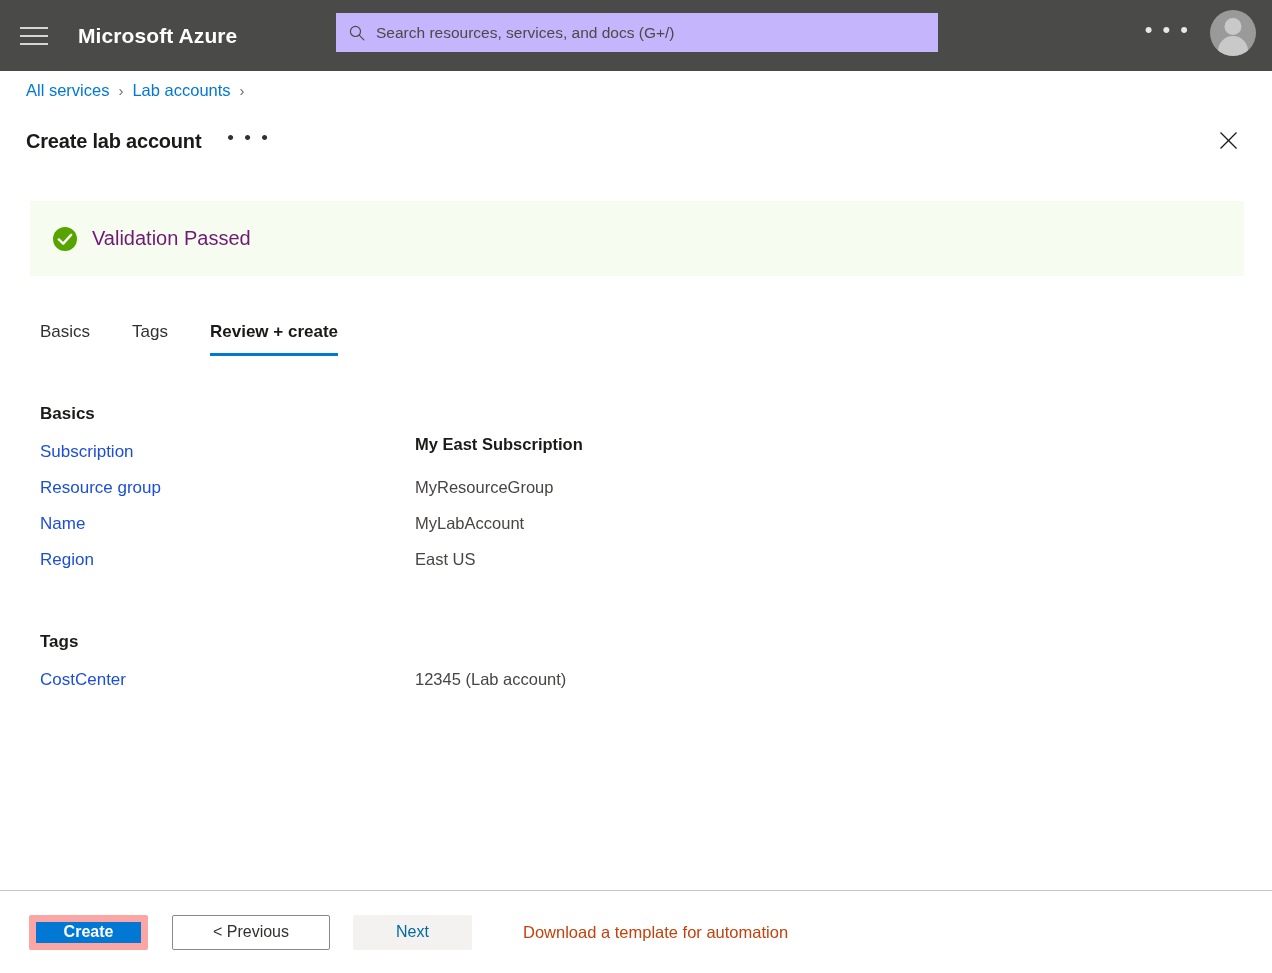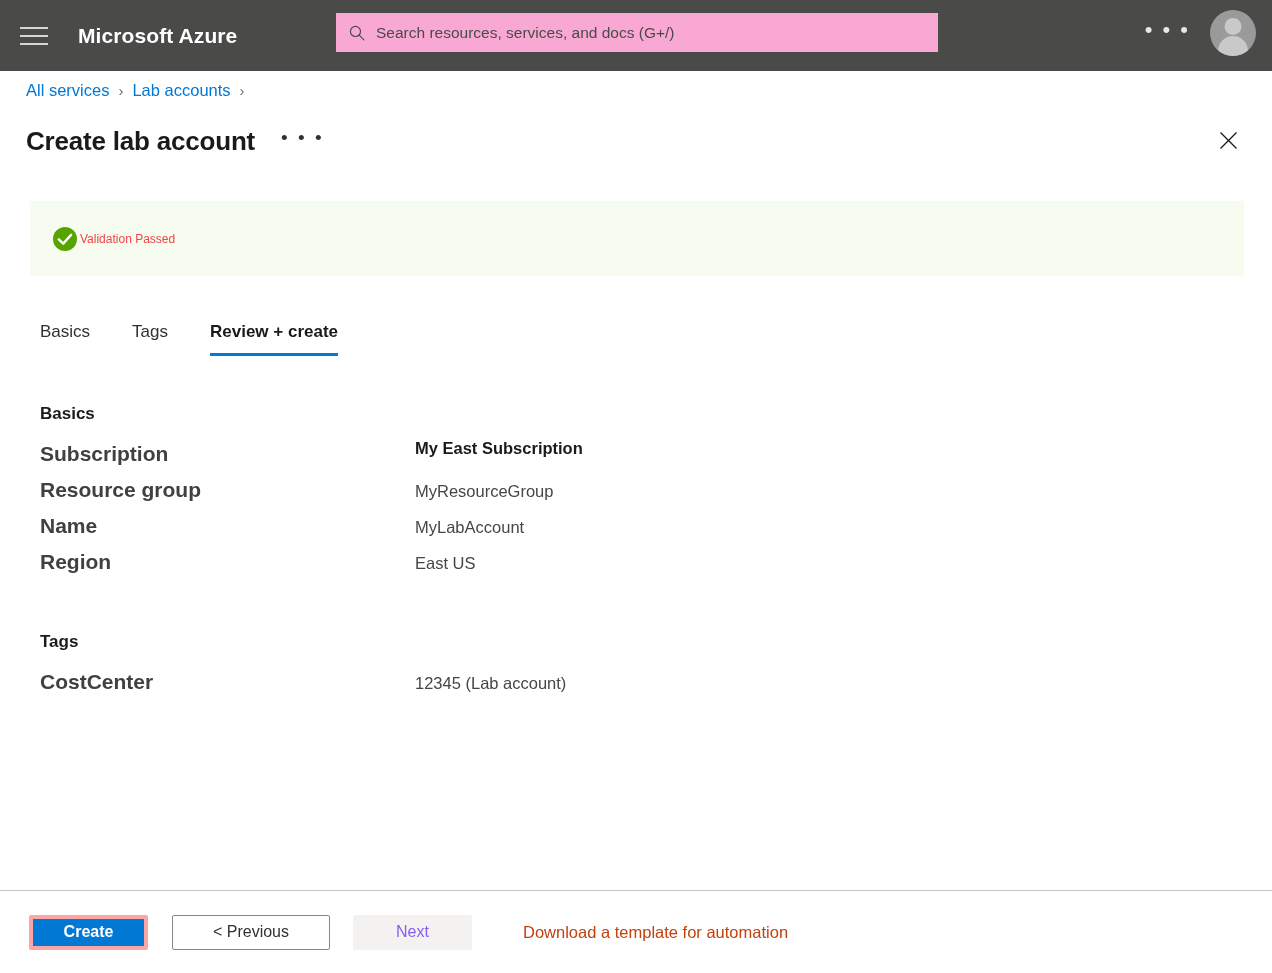--- a/index.html
+++ b/index.html
@@ -51,21 +51,21 @@
     white-space: nowrap;
     cursor: pointer;
   }
 
   .searchwrap {
     position: absolute;
     left: 336px;
     top: 13px;
     width: 602px;
     height: 39px;
-    background: #f9a8d4;
+    background: #c4b5fd;
     display: flex;
     align-items: center;
     padding: 0 12px;
   }
   .search-icon {
     width: 18px;
     height: 18px;
     margin-right: 10px;
     flex: 0 0 auto;
     display: block;
@@ -156,21 +156,21 @@
   .title-row {
     position: absolute;
     top: 118px;
     left: 26px;
     right: 26px;
     height: 46px;
     display: flex;
     align-items: center;
   }
   .page-title {
-    font-size: 26px;
+    font-size: 20px;
     font-weight: 600;
     color: #1b1a19;
     letter-spacing: -0.2px;
     white-space: nowrap;
   }
   .title-ellipsis {
     color: #323130;
     font-size: 19px;
     letter-spacing: 2.5px;
     margin-left: 26px;
@@ -198,23 +198,23 @@
     left: 30px;
     width: 1214px;
     height: 75px;
     background: #f6fcef;
     display: flex;
     align-items: center;
     padding-left: 22px;
   }
   .check-icon { width: 26px; height: 26px; flex: 0 0 auto; display: block; }
   .banner-text {
-    margin-left: 2px;
-    font-size: 12px;
-    color: #ef4444;
+    margin-left: 14px;
+    font-size: 20px;
+    color: #701a75;
   }
 
   
   .tabs {
     position: absolute;
     top: 320px;
     left: 40px;
     display: flex;
     align-items: flex-end;
     height: 36px;
@@ -252,23 +252,22 @@
     margin-bottom: 18px;
   }
   .kv-row {
     display: flex;
     align-items: baseline;
     height: 36px;
   }
   .kv-label {
     width: 375px;
     flex: 0 0 375px;
-    font-size: 21px;
-    color: #404040;
-    font-weight: bold;
+    font-size: 17px;
+    color: #1d4ed8;
   }
   .kv-value {
     font-size: 16.5px;
     color: #484644;
   }
   .kv-value.emphasis {
     color: #1b1a19;
     font-weight: 600;
     position: relative;
     top: -7px;
@@ -303,35 +302,35 @@
     border-radius: 2px;
     cursor: pointer;
     display: inline-flex;
     align-items: center;
     justify-content: center;
     white-space: nowrap;
   }
   .btn-primary {
     background: #0078d4;
     color: #ffffff;
-    border: 4px solid #fca5a5;
+    border: 7px solid #fca5a5;
     font-weight: 600;
     width: 119px;
   }
   .btn-secondary {
     background: #ffffff;
     color: #323130;
     border: 1px solid #8a8886;
     width: 158px;
     margin-left: 24px;
     text-align: center;
   }
   .btn-disabled {
     background: #f3f2f1;
-    color: #8b5cf6;
+    color: #0369a1;
     border: 1px solid #f3f2f1;
     width: 119px;
     margin-left: 23px;
     cursor: default;
   }
   .footer-link {
     color: #c2410c;
     font-size: 16.5px;
     margin-left: 51px;
     cursor: pointer;

